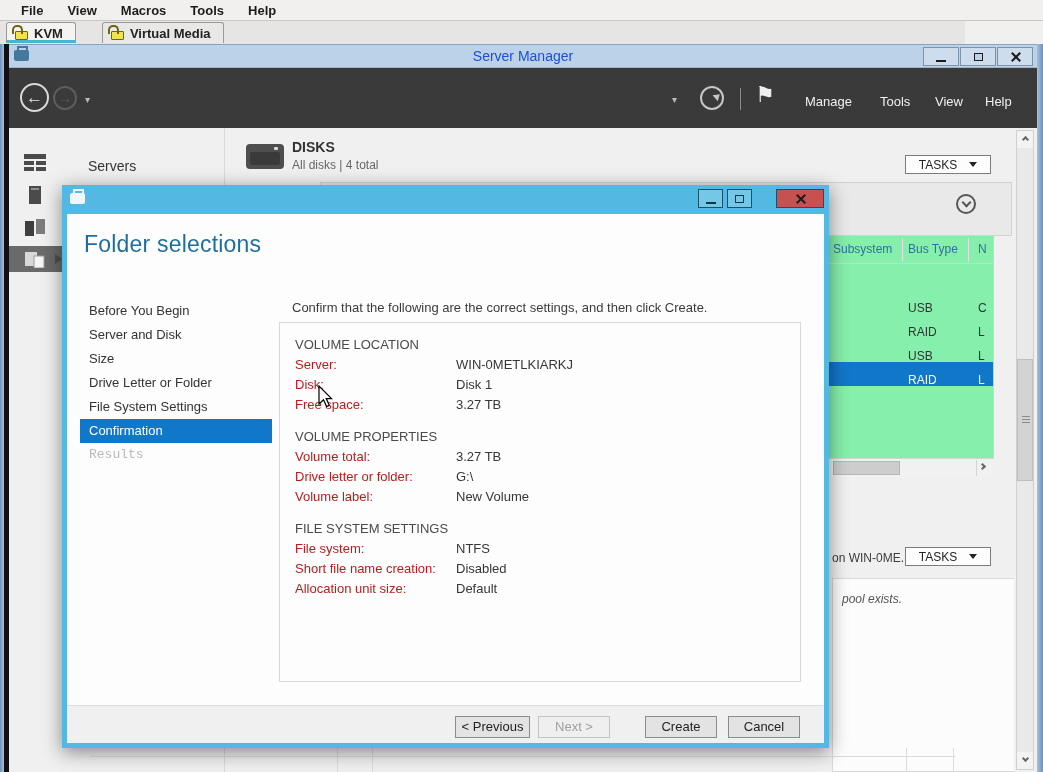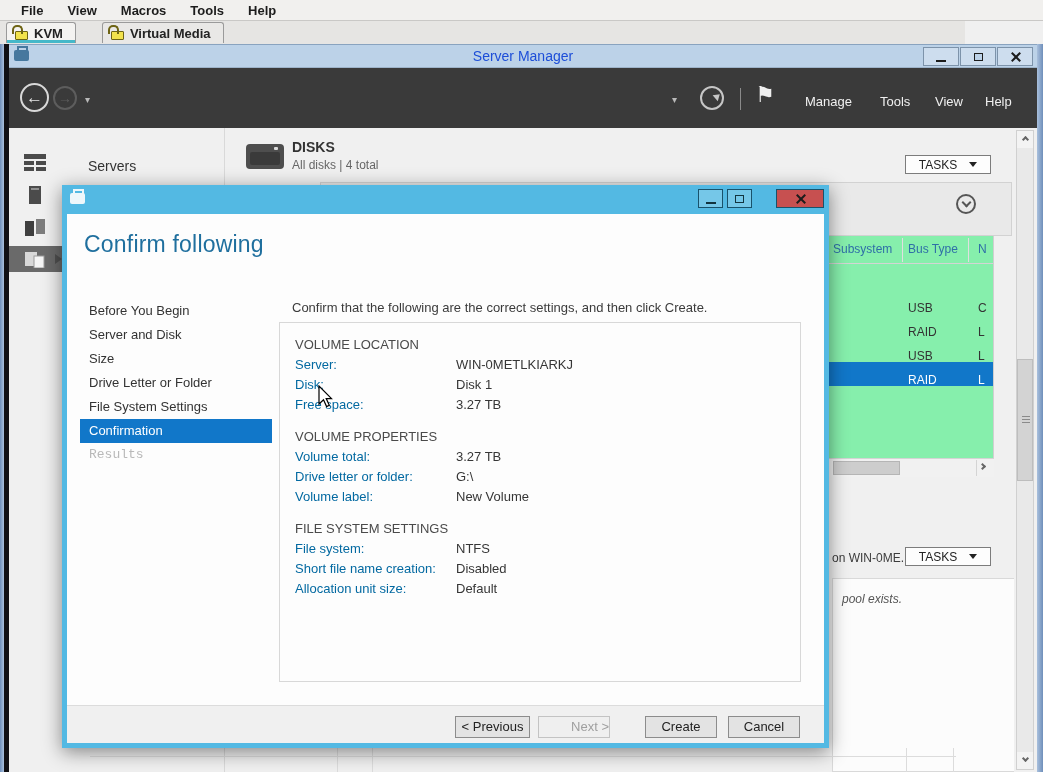--- a/index.html
+++ b/index.html
@@ -121,21 +121,21 @@
   .wz-steps { position:absolute; left:13px; top:85px; width:192px; }
   .wz-step { height:24px; line-height:24px; padding-left:9px; font-size:13px; color:#333; }
   .wz-step.active { background:#1177c9; color:#fff; }
   .wz-step.disabled { color:#b9b9b9;font-family:Liberation Mono, monospace; }
   .wz-instruction { position:absolute; left:225px; top:86px; font-size:13px; color:#3b3b3b; }
   .wz-box { position:absolute; left:212px; top:108px; width:522px; height:360px;
     background:#fdfdfd; border:1px solid #d8d8d8; padding:12px 0 0 15px; }
   .wz-section { margin-bottom:12px; }
   .wz-sec-title { height:20px; line-height:20px; font-size:13px; color:#4a4a4a; }
   .wz-row { display:flex; height:20px; line-height:20px; font-size:13px; }
-  .wz-row .lbl { width:161px; color:#0369a1; }
+  .wz-row .lbl { width:161px; color:#b91c1c; }
   .wz-row .val { color:#363636; }
   .wz-footer { position:absolute; left:0; top:491px; width:757px; height:38px; background:#f0f0f0; border-top:1px solid #dcdcdc; }
   .wz-button { position:absolute; top:10px; height:22px; background:#e3e3e3; border:1px solid #8c8c8c;
     font-size:13px; color:#222; text-align:center; line-height:20px; font-family:inherit; }
   .wz-button.disabled { background:#efefef; border-color:#c3c3c3; color:#9f9f9f; }
 
   
   .sideicon { position:absolute; }
   
   .cursor { left:318px; top:385px; z-index:100; }
@@ -316,21 +316,21 @@
         </div>
       <div class="wz-btn" style="right:77px;">
           <span style="width:9px;height:8px;border:1.5px solid #12343f;display:block;"></span>
         </div>
       <div class="wz-btn close" style="right:5px;">
           <span class="glyph-x"></span>
         </div>
     </div>
 
     <div class="wz-body">
-      <div class="wz-heading txt">Confirm following</div>
+      <div class="wz-heading txt">Folder selections</div>
 
       <div class="wz-steps">
         <div class="wz-step">Before You Begin</div>
         <div class="wz-step">Server and Disk</div>
         <div class="wz-step">Size</div>
         <div class="wz-step">Drive Letter or Folder</div>
         <div class="wz-step">File System Settings</div>
         <div class="wz-step active">Confirmation</div>
         <div class="wz-step disabled">Results</div>
       </div>
@@ -380,21 +380,21 @@
             </div>
           <div class="wz-row">
               <span class="lbl">Allocation unit size:</span>
               <span class="val">Default</span>
             </div>
         </div>
       </div>
 
       <div class="wz-footer">
         <button class="wz-button" style="left:388px; width:75px;">&lt; Previous</button>
-        <button class="wz-button disabled" style="left:471px; width:72px;text-align:right;">Next &gt;</button>
+        <button class="wz-button disabled" style="left:471px; width:72px;">Next &gt;</button>
         <button class="wz-button" style="left:578px; width:72px;">Create</button>
         <button class="wz-button" style="left:661px; width:72px;">Cancel</button>
       </div>
     </div>
   </div>
 
   <svg class="abs cursor" width="16" height="24">
     <polygon points="1,1 1,19 5.5,14.8 8.6,21.6 11.3,20.3 8.2,13.6 13.5,13.6" fill="#ffffff" stroke="#000000" stroke-width="1.2"></polygon>
   </svg>
 

